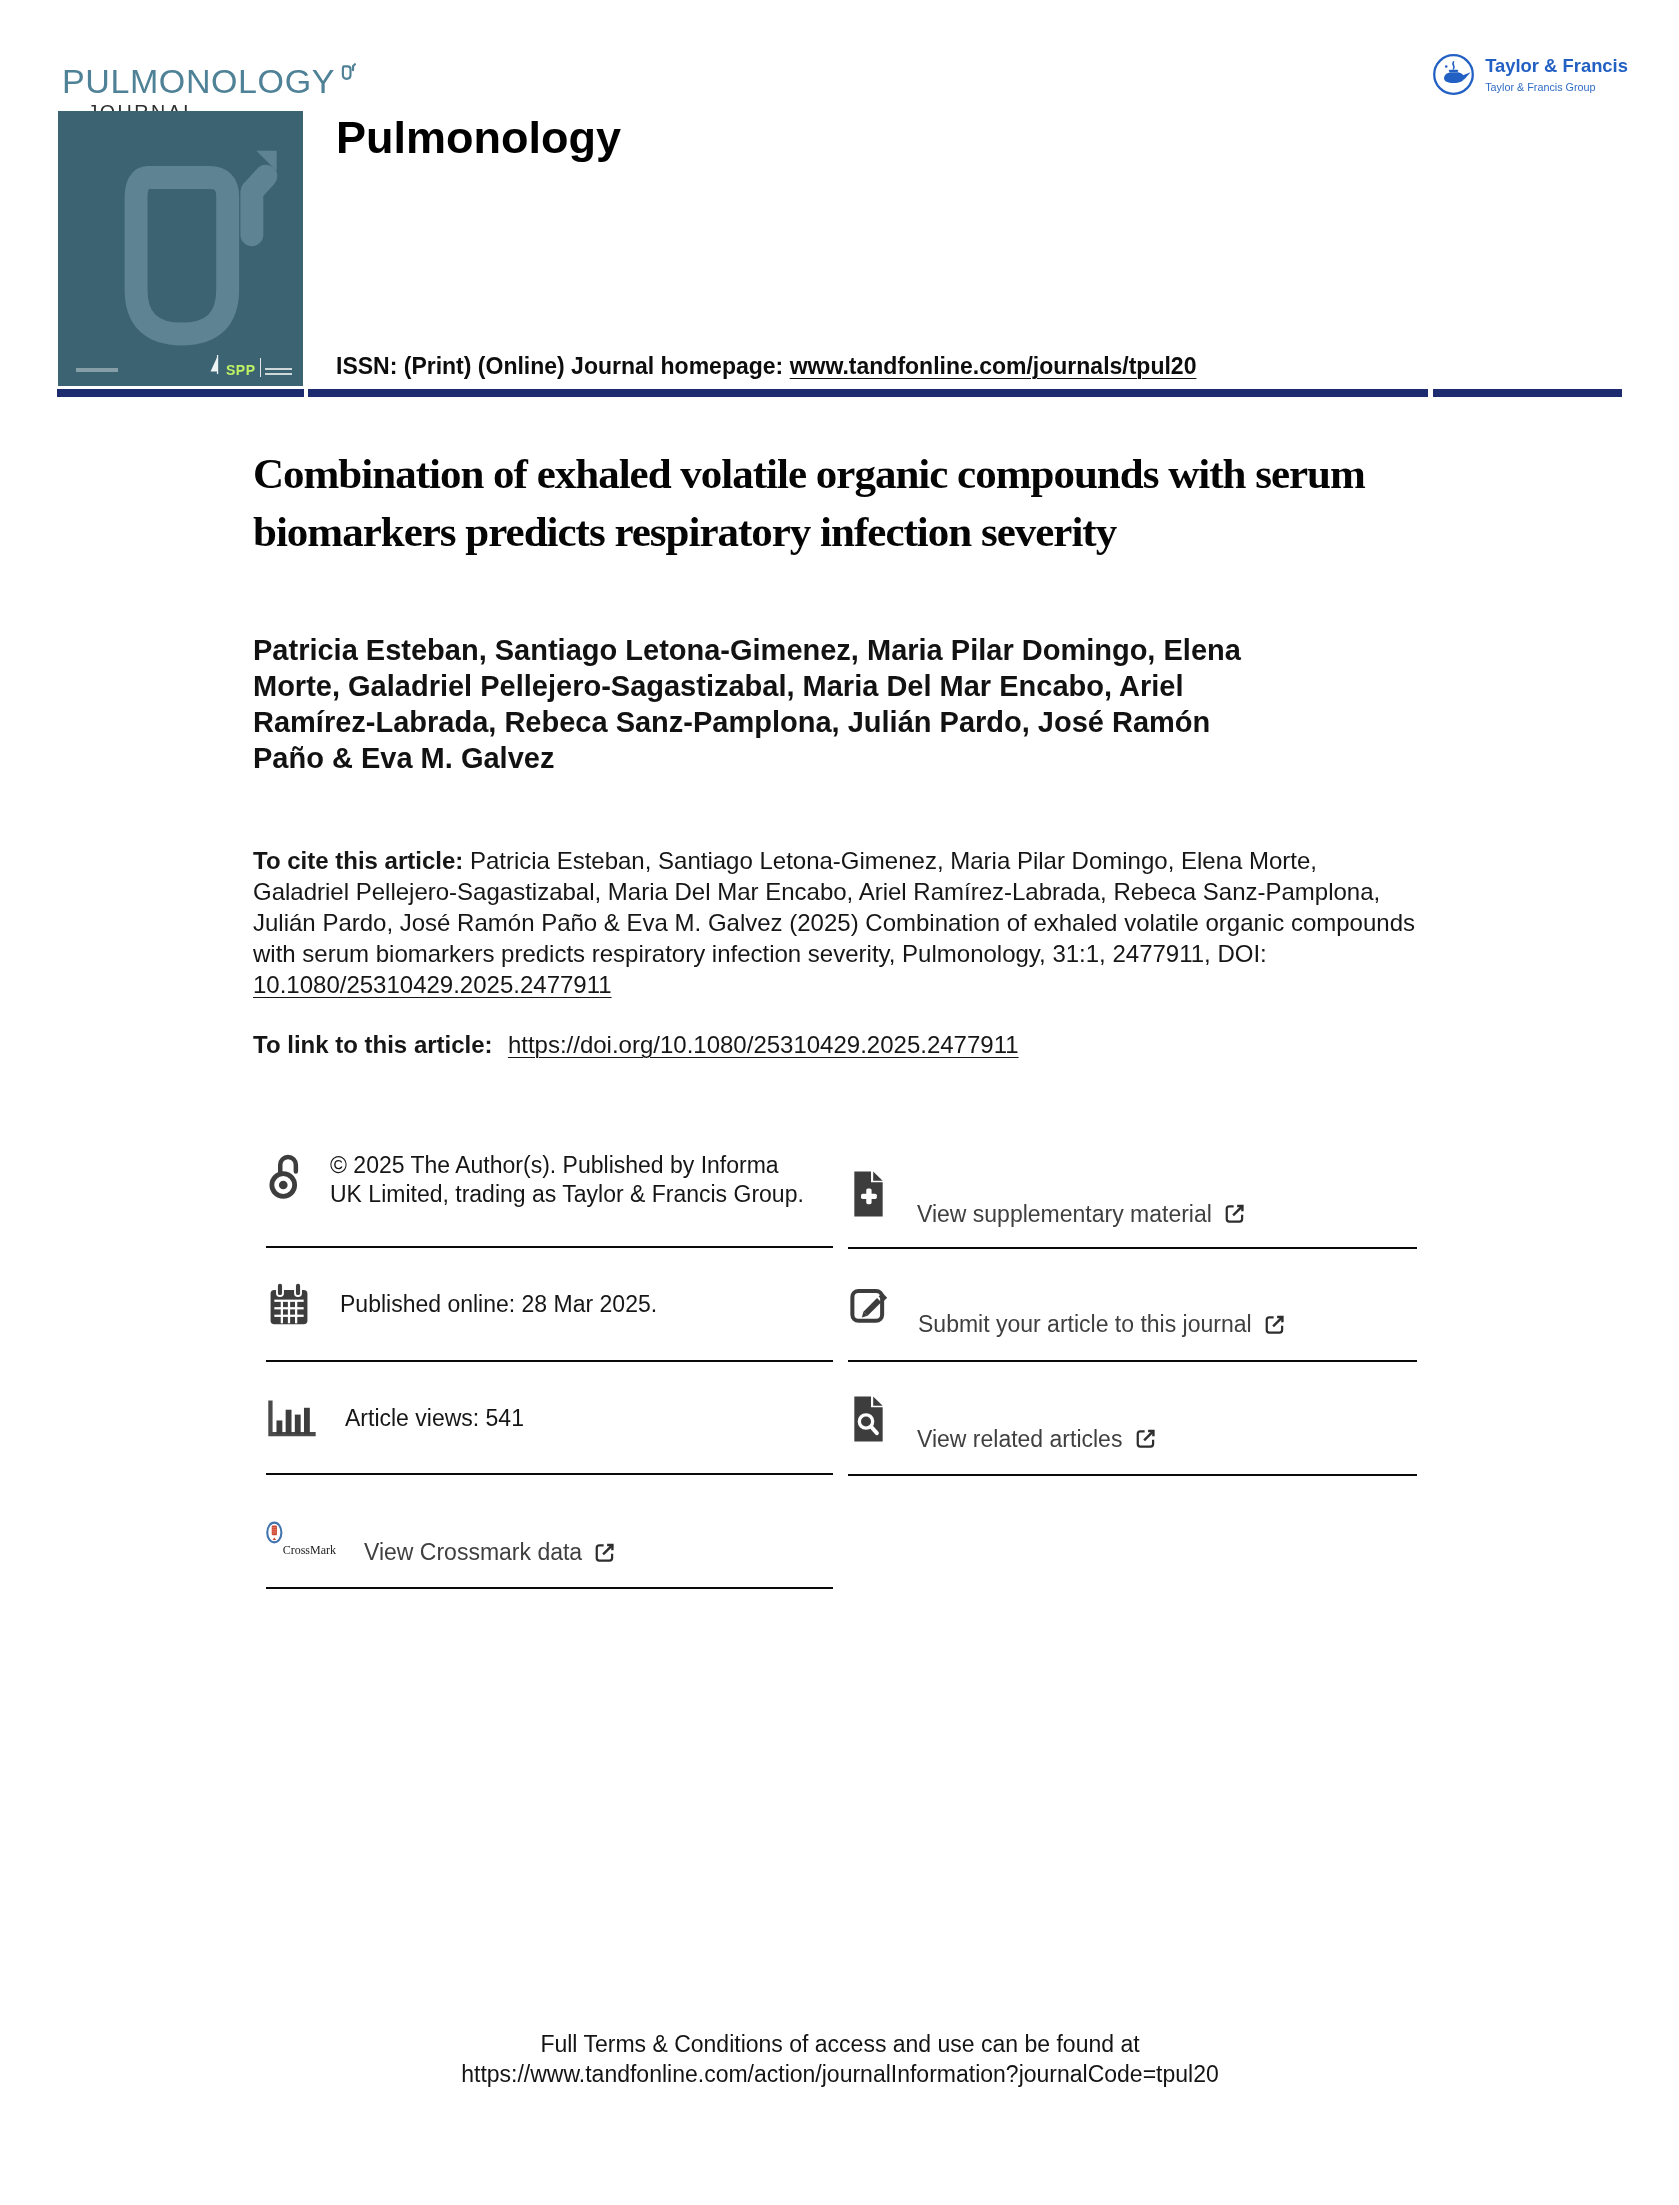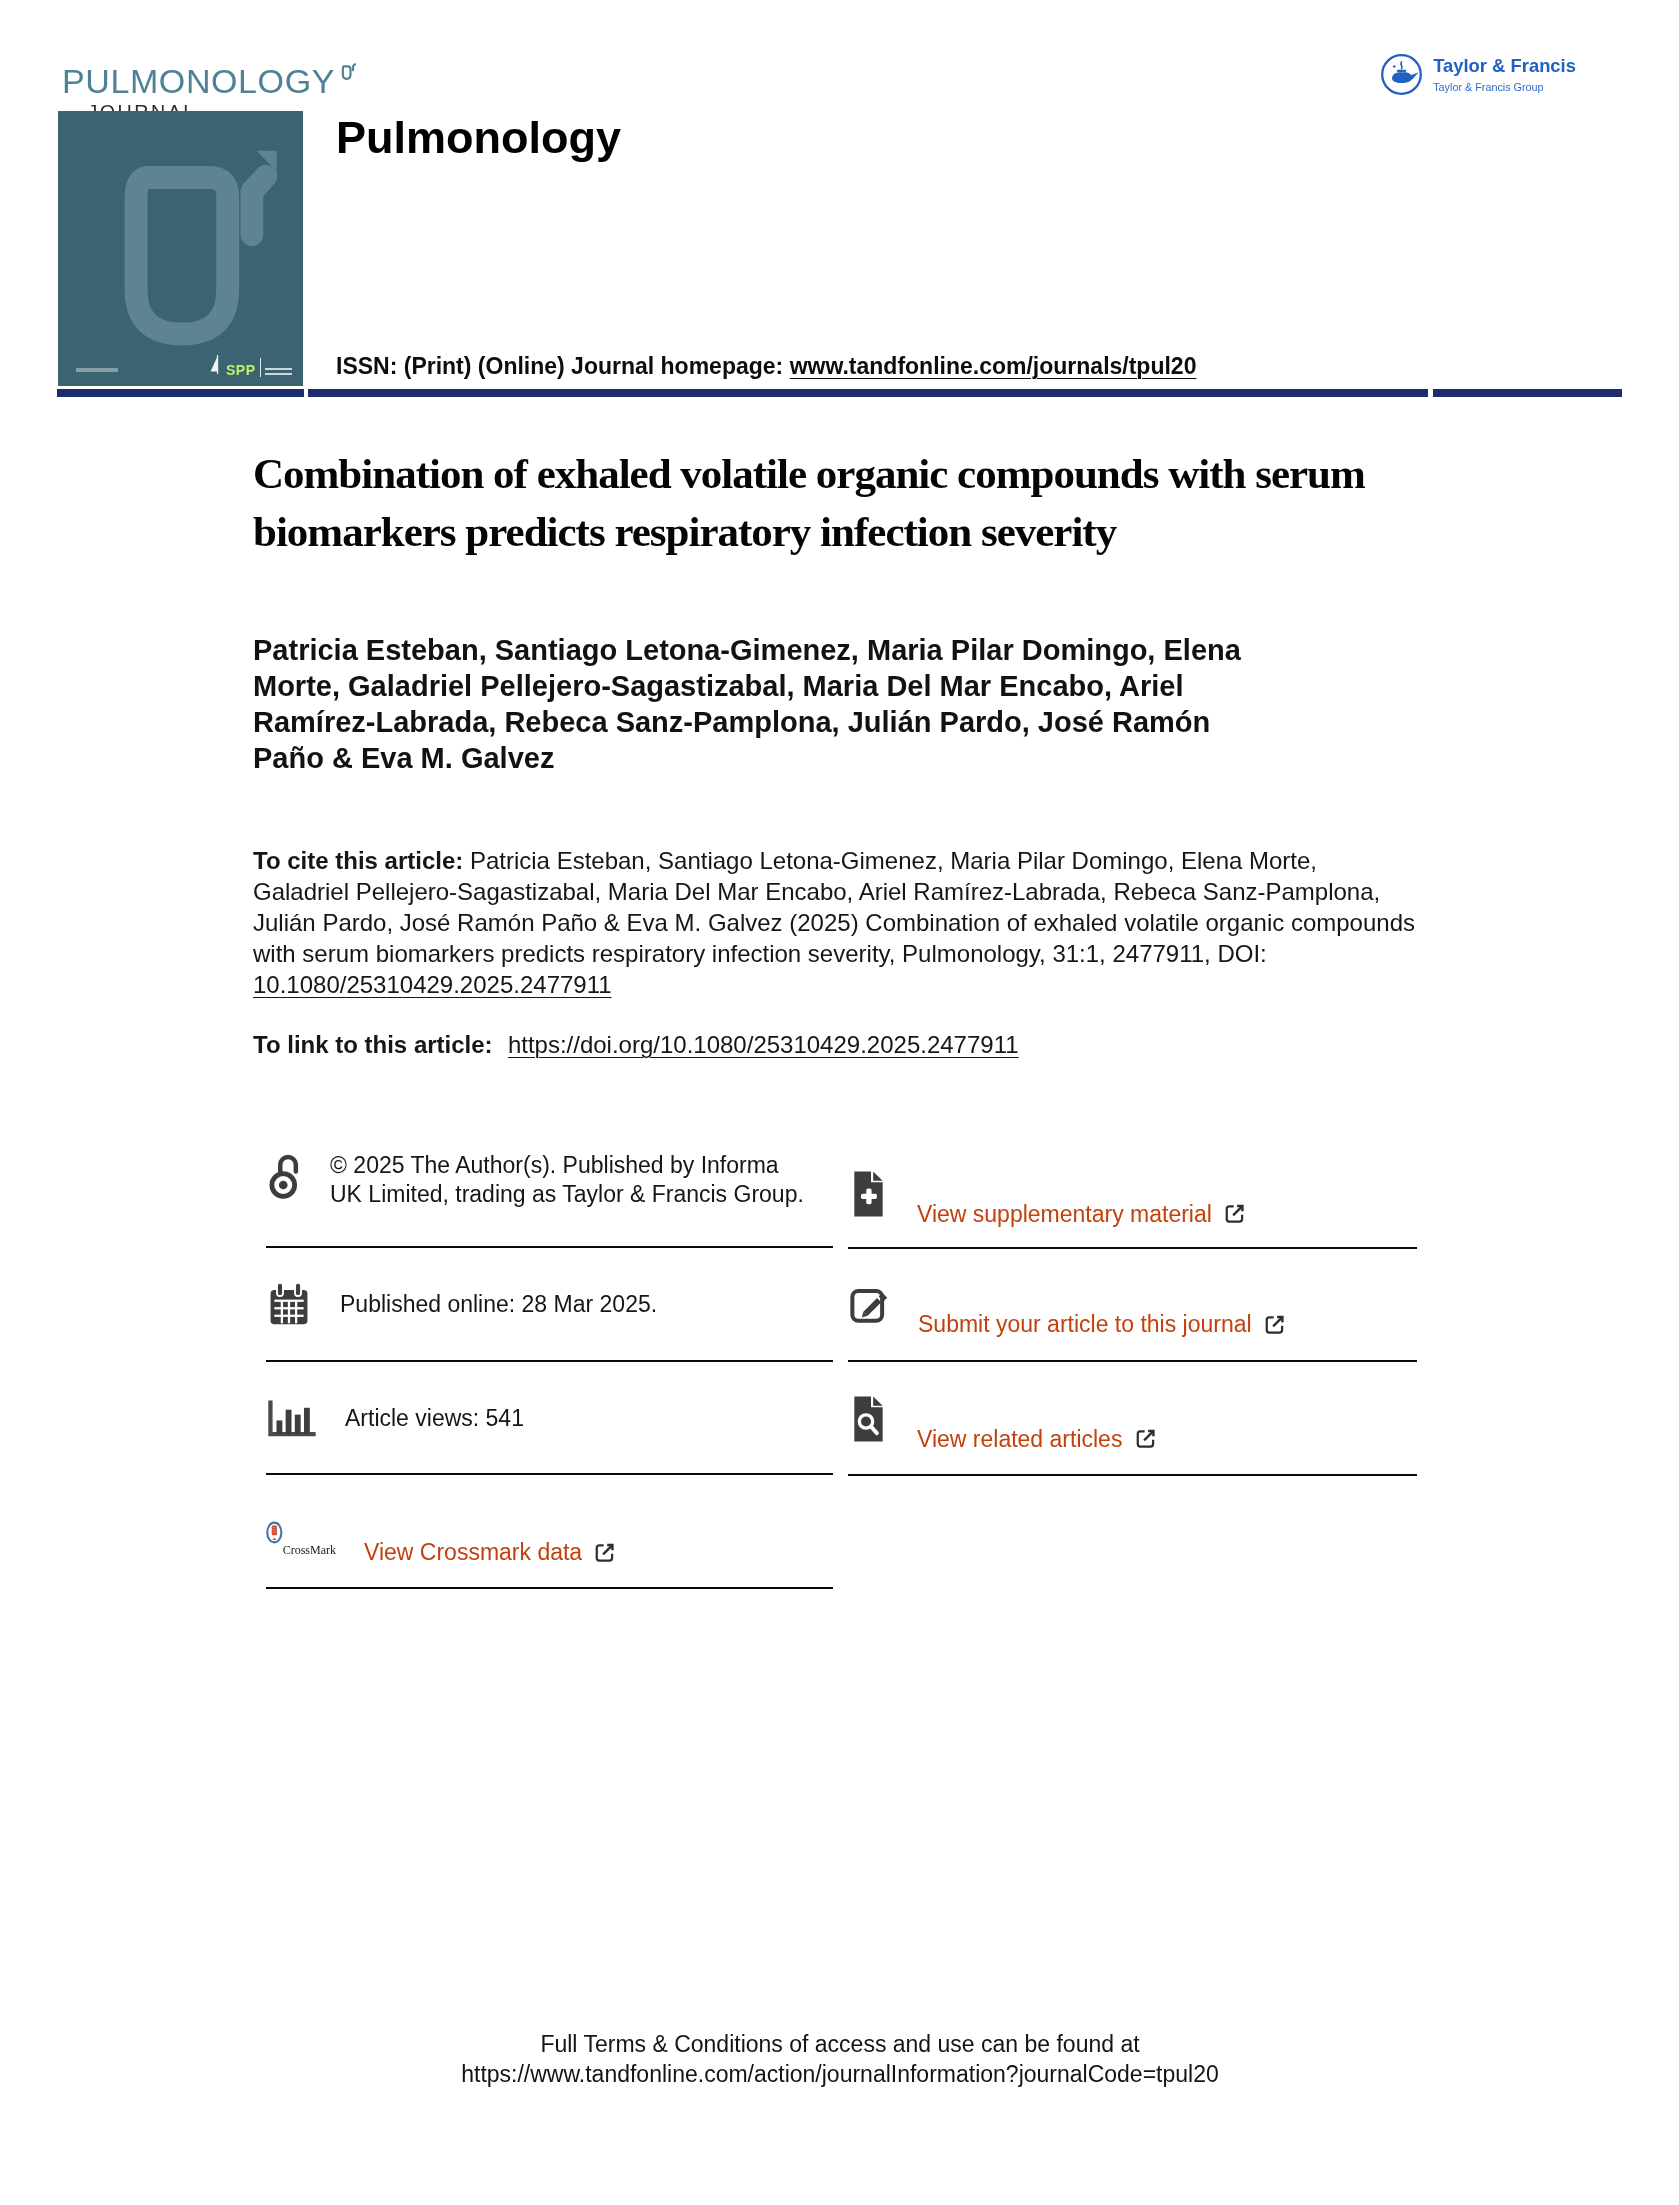--- a/index.html
+++ b/index.html
@@ -20,21 +20,21 @@
   .cover-glyph { position:absolute; left:29px; top:27px; }
   .cover-smalltext { position:absolute; left:18px; bottom:14px; width:42px; height:4.4px; background:rgba(255,255,255,.38); }
   .spp { position:absolute; right:11.4px; bottom:9px; display:flex; align-items:flex-end; gap:3.8px; }
   .spp-name { color:#bef264; font-size:14px; font-weight:600; letter-spacing:0.6px; line-height:1; }
   .spp-rule { width:1.3px; height:19px; background:rgba(255,255,255,.85); }
   .spp-lines { display:flex; flex-direction:column; gap:2.5px; padding-bottom:1.9px; }
   .spp-lines span { display:block; width:27px; height:2.5px; background:rgba(255,255,255,.75); }
   .journal-title { position:absolute; left:336px; top:112px; font-size:45px; font-weight:700; color:#000; }
   .issn-line { position:absolute; left:336px; top:353px; font-size:23px; font-weight:600; color:#0d0d0d; }
   .issn-line a { color:#0d0d0d; text-decoration-thickness:1.3px; text-underline-offset:3.8px; }
-  .tf-logo { position:absolute; left:1380px; top:53px; display:flex; align-items:center; gap:10.2px; }
+  .tf-logo { position:absolute; left:1432px; top:53px; display:flex; align-items:center; gap:10.2px; }
   .tf-text { display:flex; flex-direction:column; }
   .tf-name { font-size:18.4px; font-weight:600; color:#2260c4; line-height:1.1; }
   .tf-group { font-size:10.8px; font-weight:400; color:#2f6bc6; margin-top:4px; }
   .navy-bar { position:absolute; left:57px; top:389px; width:1565px; height:8.3px; background:#1d2c6e; }
   .navy-gap { position:absolute; top:0; height:8.3px; background:#ffffff; }
   
   .article-title {
     position:absolute; left:253px; top:445px; width:1195px;
     font-family:"Liberation Serif", serif; font-weight:700; font-size:43px;
     line-height:58px; letter-spacing:-1px; color:#050505;
@@ -53,21 +53,21 @@
   .linkline a { margin-left:15.3px; }
   
   .info-row {
     position:absolute; display:flex; align-items:center; gap:28px;
     border-bottom:2.5px solid #0a0a0a; font-size:23px; color:#161616;
   }
   .info-row.top-align { align-items:flex-start; padding-top:10.2px; }
   .col-l { left:266px; width:567px; }
   .col-r { left:848px; width:569px; }
   .row-text { line-height:29px; }
-  .row-link { color:#c2410c; text-decoration:none; display:flex; align-items:center;margin-top:40px; }
+  .row-link { color:#404040; text-decoration:none; display:flex; align-items:center;margin-top:40px; }
   .ext { margin-left:10.2px; flex:0 0 auto; }
   .cm-block { display:flex; flex-direction:row; align-items:flex-end; width:70px; }
   .cm-label { font-family:"Liberation Serif", serif; font-size:12px; color:#222; margin-top:2.5px; }
   
   .footer { position:absolute; left:0; top:2029px; width:100%; text-align:center; font-size:23px; line-height:30px; color:#141414; }
   .footer a { color:#141414; text-decoration:none; }
 </style>
 </head>
 <body>
 

